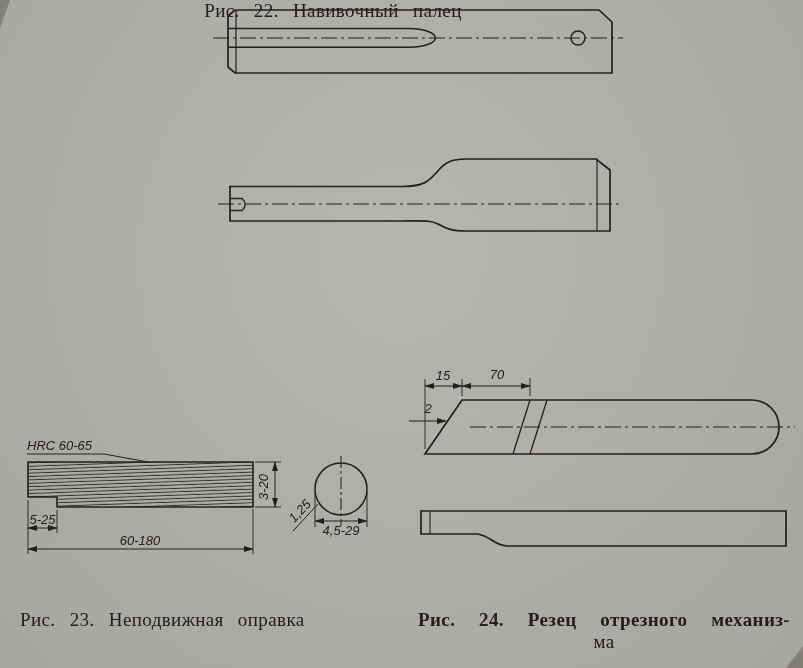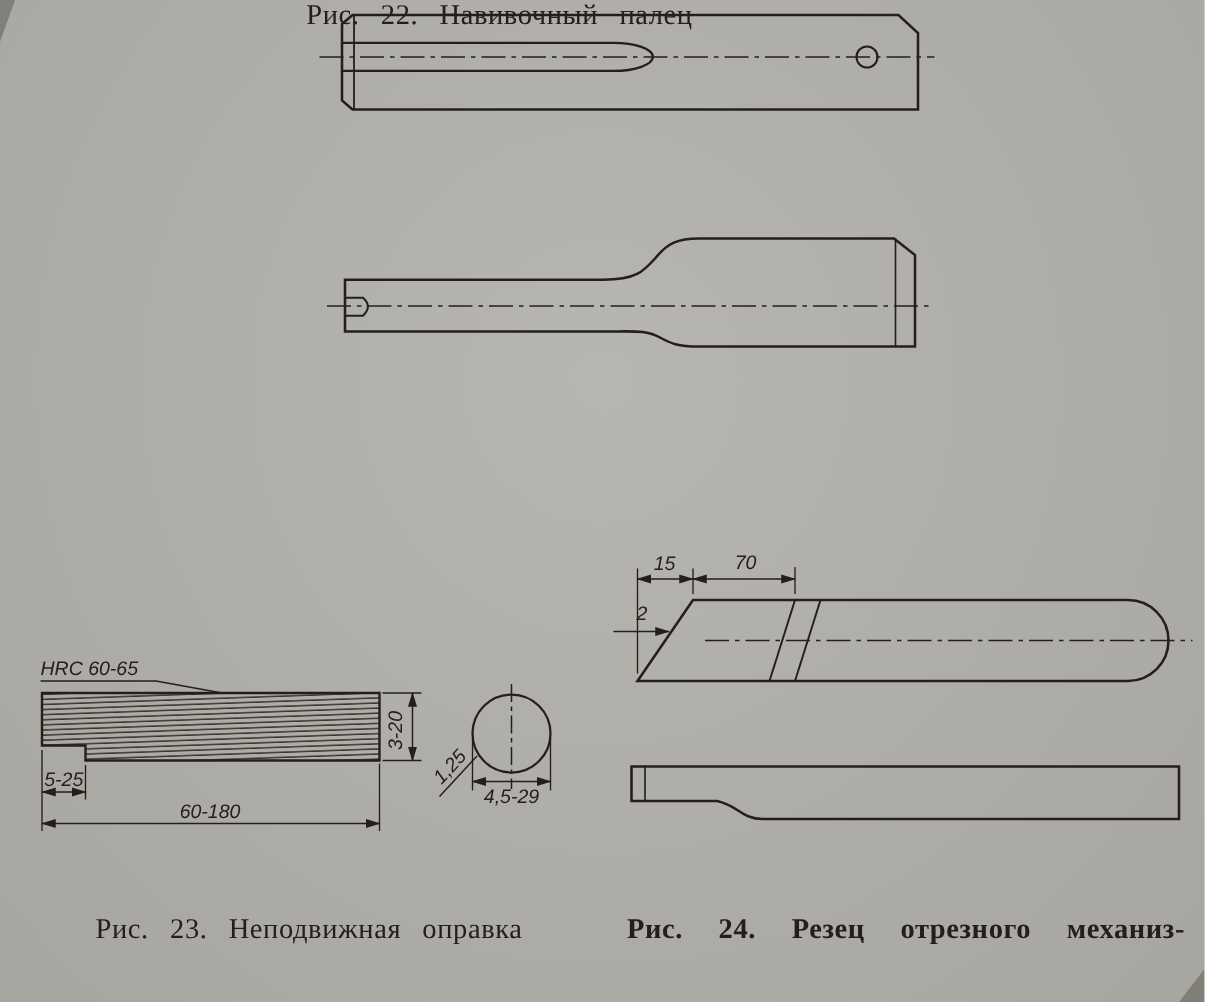--- a/index.html
+++ b/index.html
@@ -12,21 +12,20 @@
     font-family:"Liberation Serif", serif;
     color:#23201c;
   }
   .drawing-svg{position:absolute;left:0;top:0;}
   .caption{
     position:absolute;
     font-size:19px;
     letter-spacing:0.4px;
     word-spacing:9px;
     color:#23201c;
-    text-align:center;
   }
   .caption-center{text-align:center;}
   .caption-justify{text-align:justify;text-align-last:justify;}
   .caption-line2{text-align:center;word-spacing:0;}
   .dim-text{
     font-family:"Liberation Sans", sans-serif;
     font-style:italic;
     font-size:13px;
     fill:#23201c;
   }
@@ -149,15 +148,16 @@
       <path d="M803,646 L803,668 L786,668 Z"></path>
     </g>
   </svg>
 
   <div class="caption caption-center" style="left:0; top:274; width:666px;">Рис. 22. Навивочный палец</div>
 
   <div class="caption" style="left:20px; top:609px; width:372px;">Рис. 23. Неподвижная оправка</div>
 
   <div style="position:absolute; left:418px; top:609px; width:372px;">
     <div class="caption caption-justify" style="position:static; width:372px;font-weight:bold;">Рис. 24. Резец отрезного механиз-</div>
+    <div class="caption caption-line2" style="position:static; width:372px;">ма</div>
   </div>
 
 </div>
 
 </body></html>

